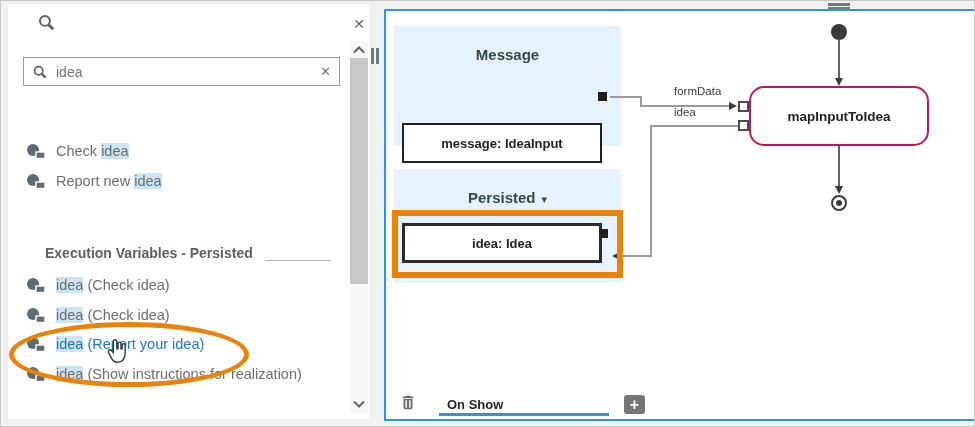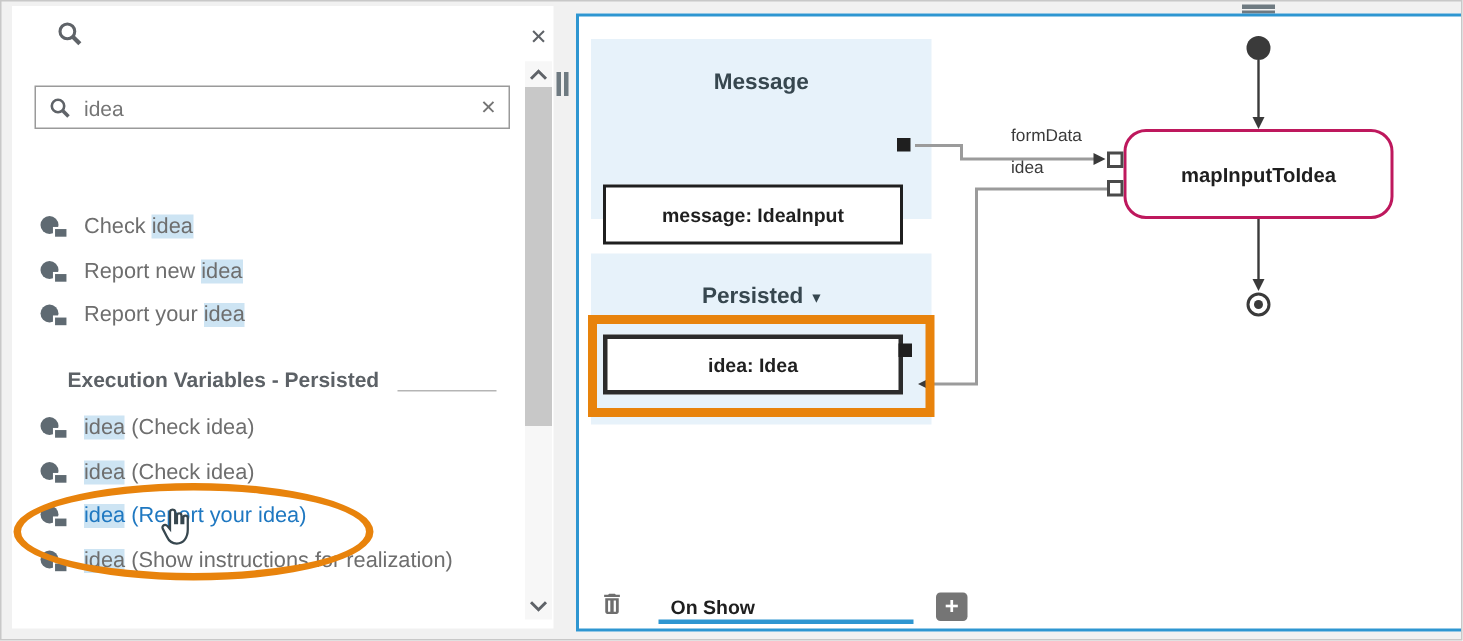--- a/index.html
+++ b/index.html
@@ -104,29 +104,20 @@
         </div>
         <div class="item">
           <span class="task-icon">
             <svg width="20" height="16" viewBox="0 0 20 16">
               <circle cx="7" cy="7" r="6" fill="#5f6a72"></circle>
               <rect x="10" y="9" width="9" height="6.5" fill="#5f6a72" stroke="#ffffff" stroke-width="1.4"></rect>
             </svg>
           </span>
           <span class="lbl"><span>Report new </span><span class="hl">idea</span></span>
         </div>
-        <div class="item">
-          <span class="task-icon">
-            <svg width="20" height="16" viewBox="0 0 20 16">
-              <circle cx="7" cy="7" r="6" fill="#5f6a72"></circle>
-              <rect x="10" y="9" width="9" height="6.5" fill="#5f6a72" stroke="#ffffff" stroke-width="1.4"></rect>
-            </svg>
-          </span>
-          <span class="lbl"><span>Report your </span><span class="hl">idea</span></span>
-        </div>
       </div>
 
     <div class="sec-header" style="top:241px;align-items:flex-end;">
       <span class="t">Execution Variables - Persisted</span>
       <span class="rule"></span>
     </div>
     <div class="list" style="top:271px;">
         <div class="item">
           <span class="task-icon">
             <svg width="20" height="16" viewBox="0 0 20 16">

